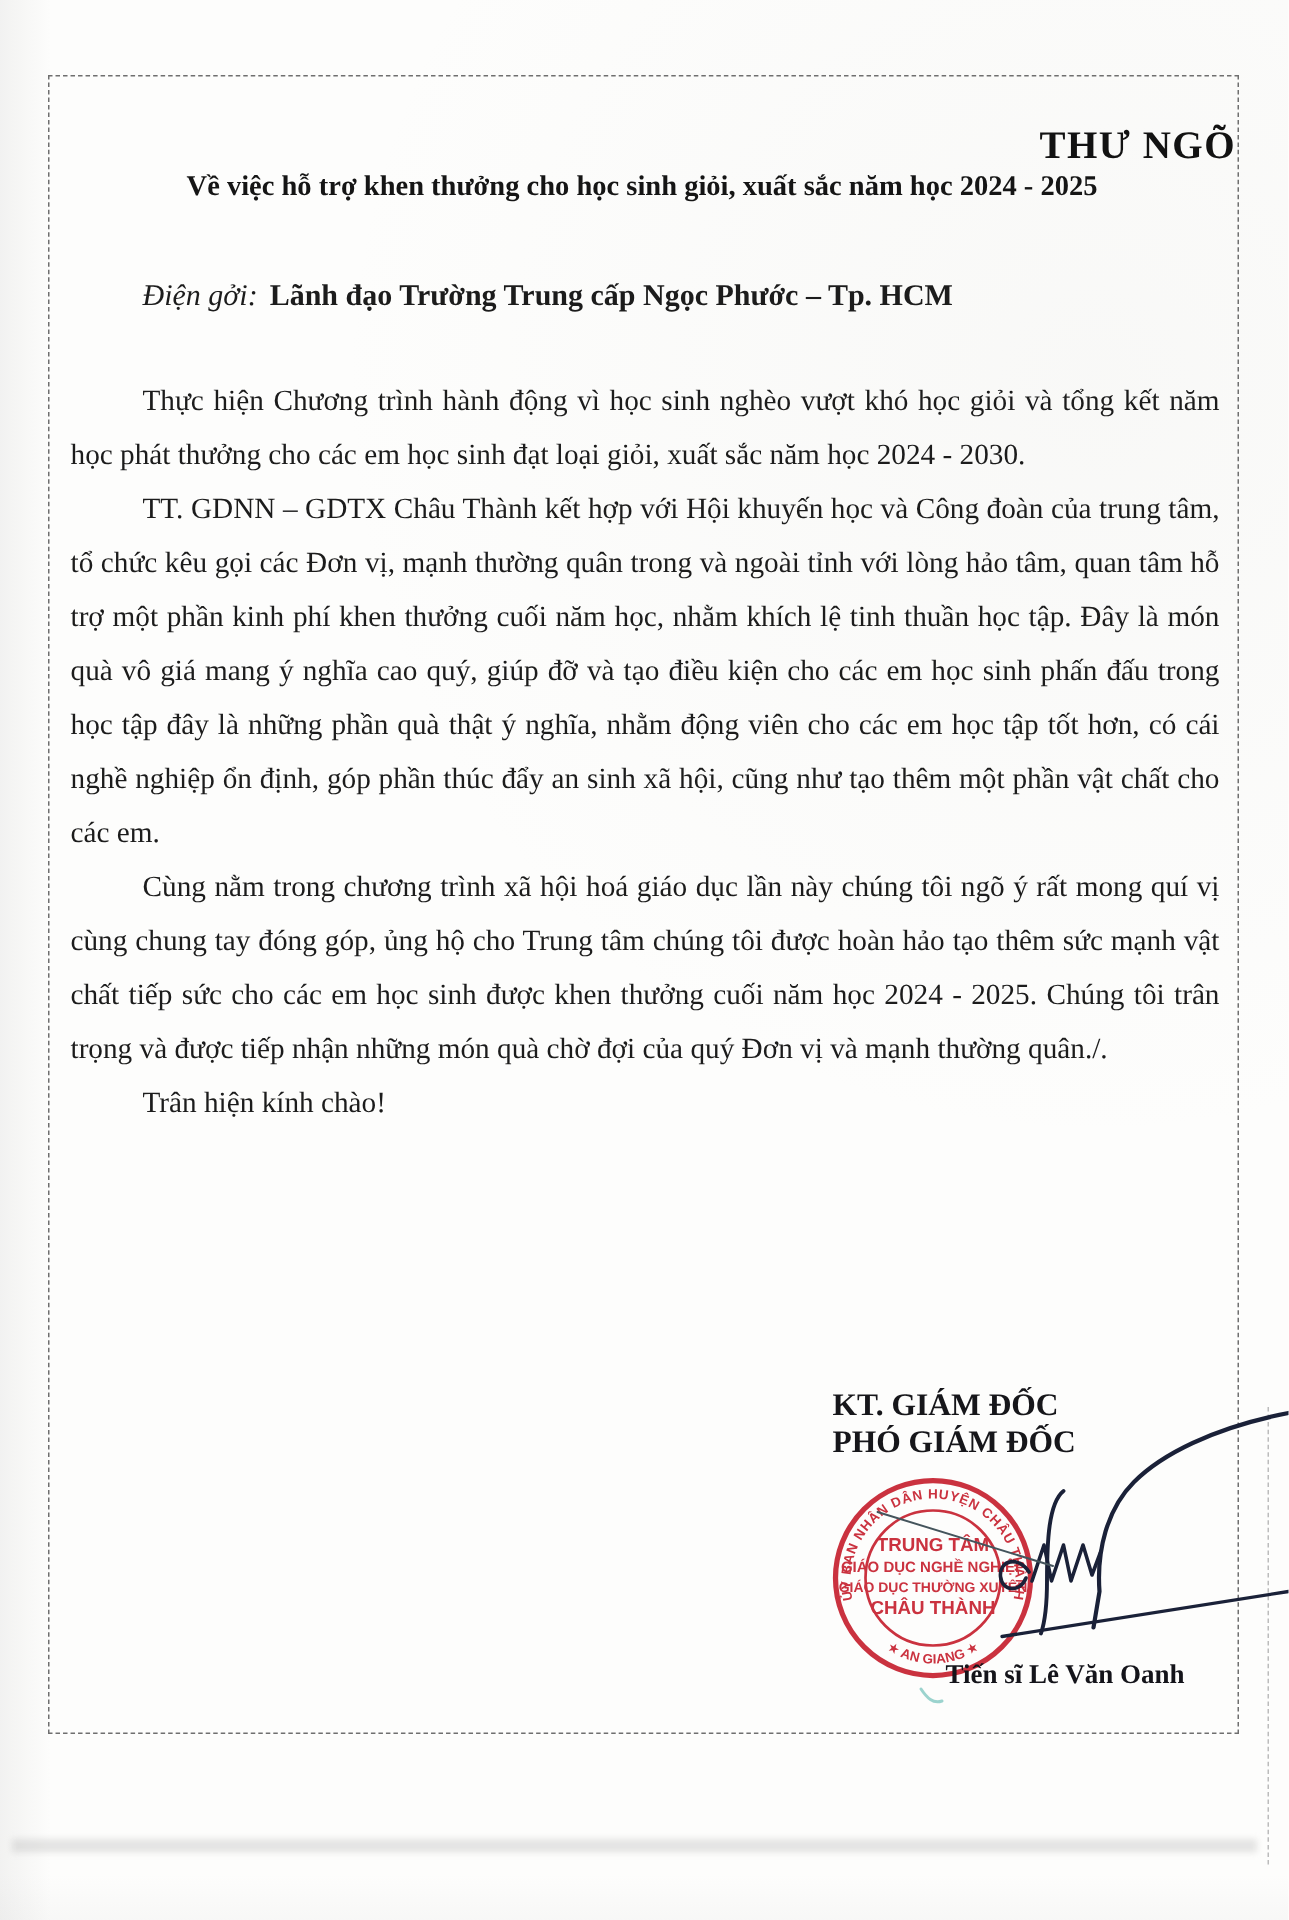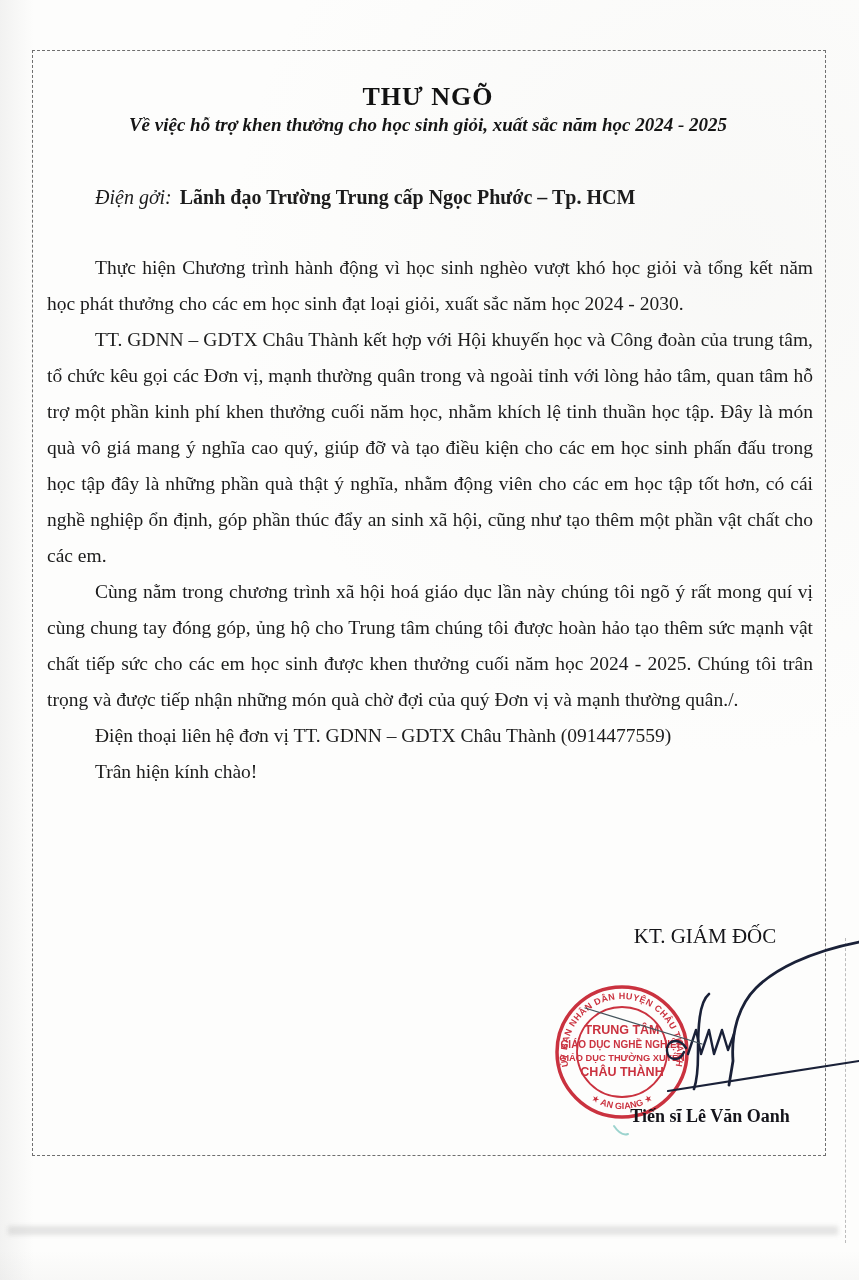--- a/index.html
+++ b/index.html
@@ -18,43 +18,43 @@
   }
   .frame{
     position:absolute;left:32px;top:50px;width:792px;height:1104px;
     border:1px dashed #6f6f6f;
   }
   .page-edge-right{
     position:absolute;left:845px;top:938px;height:305px;width:0;
     border-left:1px dashed #bcbcbc;
   }
   .doc-title{
-    position:absolute;left:32px;top:82px;width:792px;text-align:center;
+    position:absolute;left:32px;top:82px;width:792px;text-align:right;
     font-size:26px;font-weight:bold;letter-spacing:1px;color:#121212;
   }
   .doc-subtitle{
     position:absolute;left:32px;top:114px;width:792px;text-align:center;
-    font-size:19px;font-weight:bold;font-style:italic;color:#151515;
+    font-size:19px;font-weight:bold;color:#151515;
   }
   .recipient{
     position:absolute;left:95px;top:186px;width:700px;font-size:20px;
   }
   .recipient .lbl{font-style:italic;}
   .recipient .who{font-weight:bold;margin-left:8px;text-align:right;}
   .body-text{
     position:absolute;left:47px;top:250px;width:766px;
     font-size:19.5px;line-height:36px;
   }
   .body-text p{
     margin:0;text-indent:48px;text-align:justify;
   }
   .body-text p.noj{text-align:left;}
   .sig-titles{
-    position:absolute;left:555px;top:924px;width:300px;text-align:center;
-    font-size:21px;font-weight:normal;line-height:25px;color:#16161a;
+    position:absolute;left:555px;top:924px;width:300px;text-align:left;
+    font-size:21px;font-weight:bold;line-height:25px;color:#16161a;
   }
   .stamp{position:absolute;left:552px;top:984px;width:140px;height:136px;
     mix-blend-mode:multiply;opacity:0.92;}
   .signature-svg{position:absolute;left:540px;top:928px;width:319px;height:185px;
     overflow:visible;}
   .signer{
     position:absolute;left:590px;top:1106px;width:240px;text-align:center;
     font-size:18px;font-weight:bold;color:#14141a;
   }
   .wm-smudge{
@@ -75,26 +75,26 @@
 <div class="doc-subtitle">Về việc hỗ trợ khen thưởng cho học sinh giỏi, xuất sắc năm học 2024 - 2025</div>
 
 <div class="recipient">
   <span class="lbl">Điện gởi:</span><span class="who">Lãnh đạo Trường Trung cấp Ngọc Phước – Tp. HCM</span>
 </div>
 
 <div class="body-text">
   <p>Thực hiện Chương trình hành động vì học sinh nghèo vượt khó học giỏi và tổng kết năm học phát thưởng cho các em học sinh đạt loại giỏi, xuất sắc năm học 2024 - 2030.</p>
   <p>TT. GDNN – GDTX Châu Thành kết hợp với Hội khuyến học và Công đoàn của trung tâm, tổ chức kêu gọi các Đơn vị, mạnh thường quân trong và ngoài tỉnh với lòng hảo tâm, quan tâm hỗ trợ một phần kinh phí khen thưởng cuối năm học, nhằm khích lệ tinh thuần học tập. Đây là món quà vô giá mang ý nghĩa cao quý, giúp đỡ và tạo điều kiện cho các em học sinh phấn đấu trong học tập đây là những phần quà thật ý nghĩa, nhằm động viên cho các em học tập tốt hơn, có cái nghề nghiệp ổn định, góp phần thúc đẩy an sinh xã hội, cũng như tạo thêm một phần vật chất cho các em.</p>
   <p>Cùng nằm trong chương trình xã hội hoá giáo dục lần này chúng tôi ngõ ý rất mong quí vị cùng chung tay đóng góp, ủng hộ cho Trung tâm chúng tôi được hoàn hảo tạo thêm sức mạnh vật chất tiếp sức cho các em học sinh được khen thưởng cuối năm học 2024 - 2025. Chúng tôi trân trọng và được tiếp nhận những món quà chờ đợi của quý Đơn vị và mạnh thường quân./.</p>
-  <p class="noj">Điện thoại liên hệ đơn vị TT. GDNN – GDTX Châu Thành (0914477559)</p>
   <p class="noj">Trân hiện kính chào!</p>
 </div>
 
 <div class="sig-titles">
   <div>KT. GIÁM ĐỐC</div>
+  <div>PHÓ GIÁM ĐỐC</div>
 </div>
 
 <svg class="stamp" viewBox="0 0 140 136" xmlns="http://www.w3.org/2000/svg">
   <circle cx="70" cy="68" r="65" fill="none" stroke="#c8202f" stroke-width="3.5"></circle>
   <circle cx="70" cy="68" r="45" fill="none" stroke="#c8202f" stroke-width="1.8"></circle>
   <defs>
     <path id="arcTop" d="M 21,95 A 55,55 0 1 1 119,95" fill="none"></path>
     <path id="arcBottom" d="M 26,103 A 55,55 0 0 0 114,103" fill="none"></path>
   </defs>
   <text font-size="9" letter-spacing="0.5">

